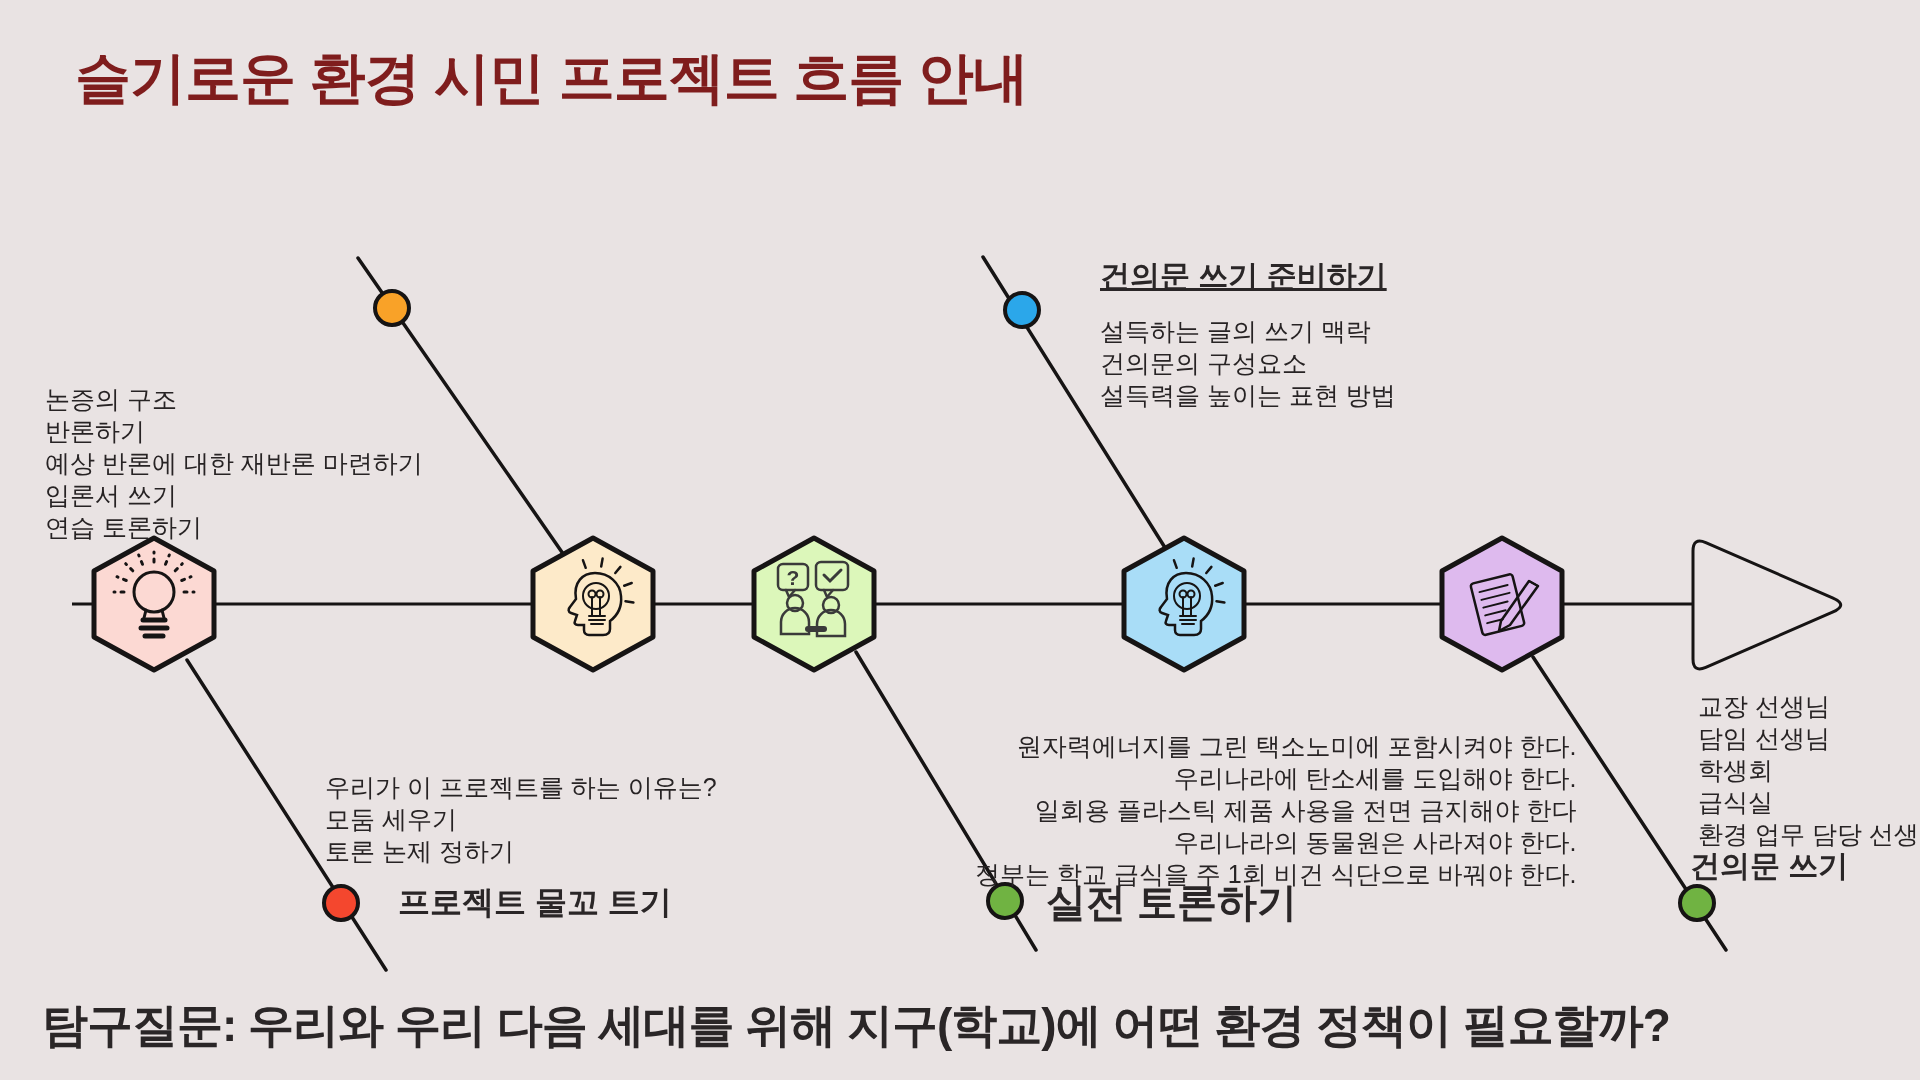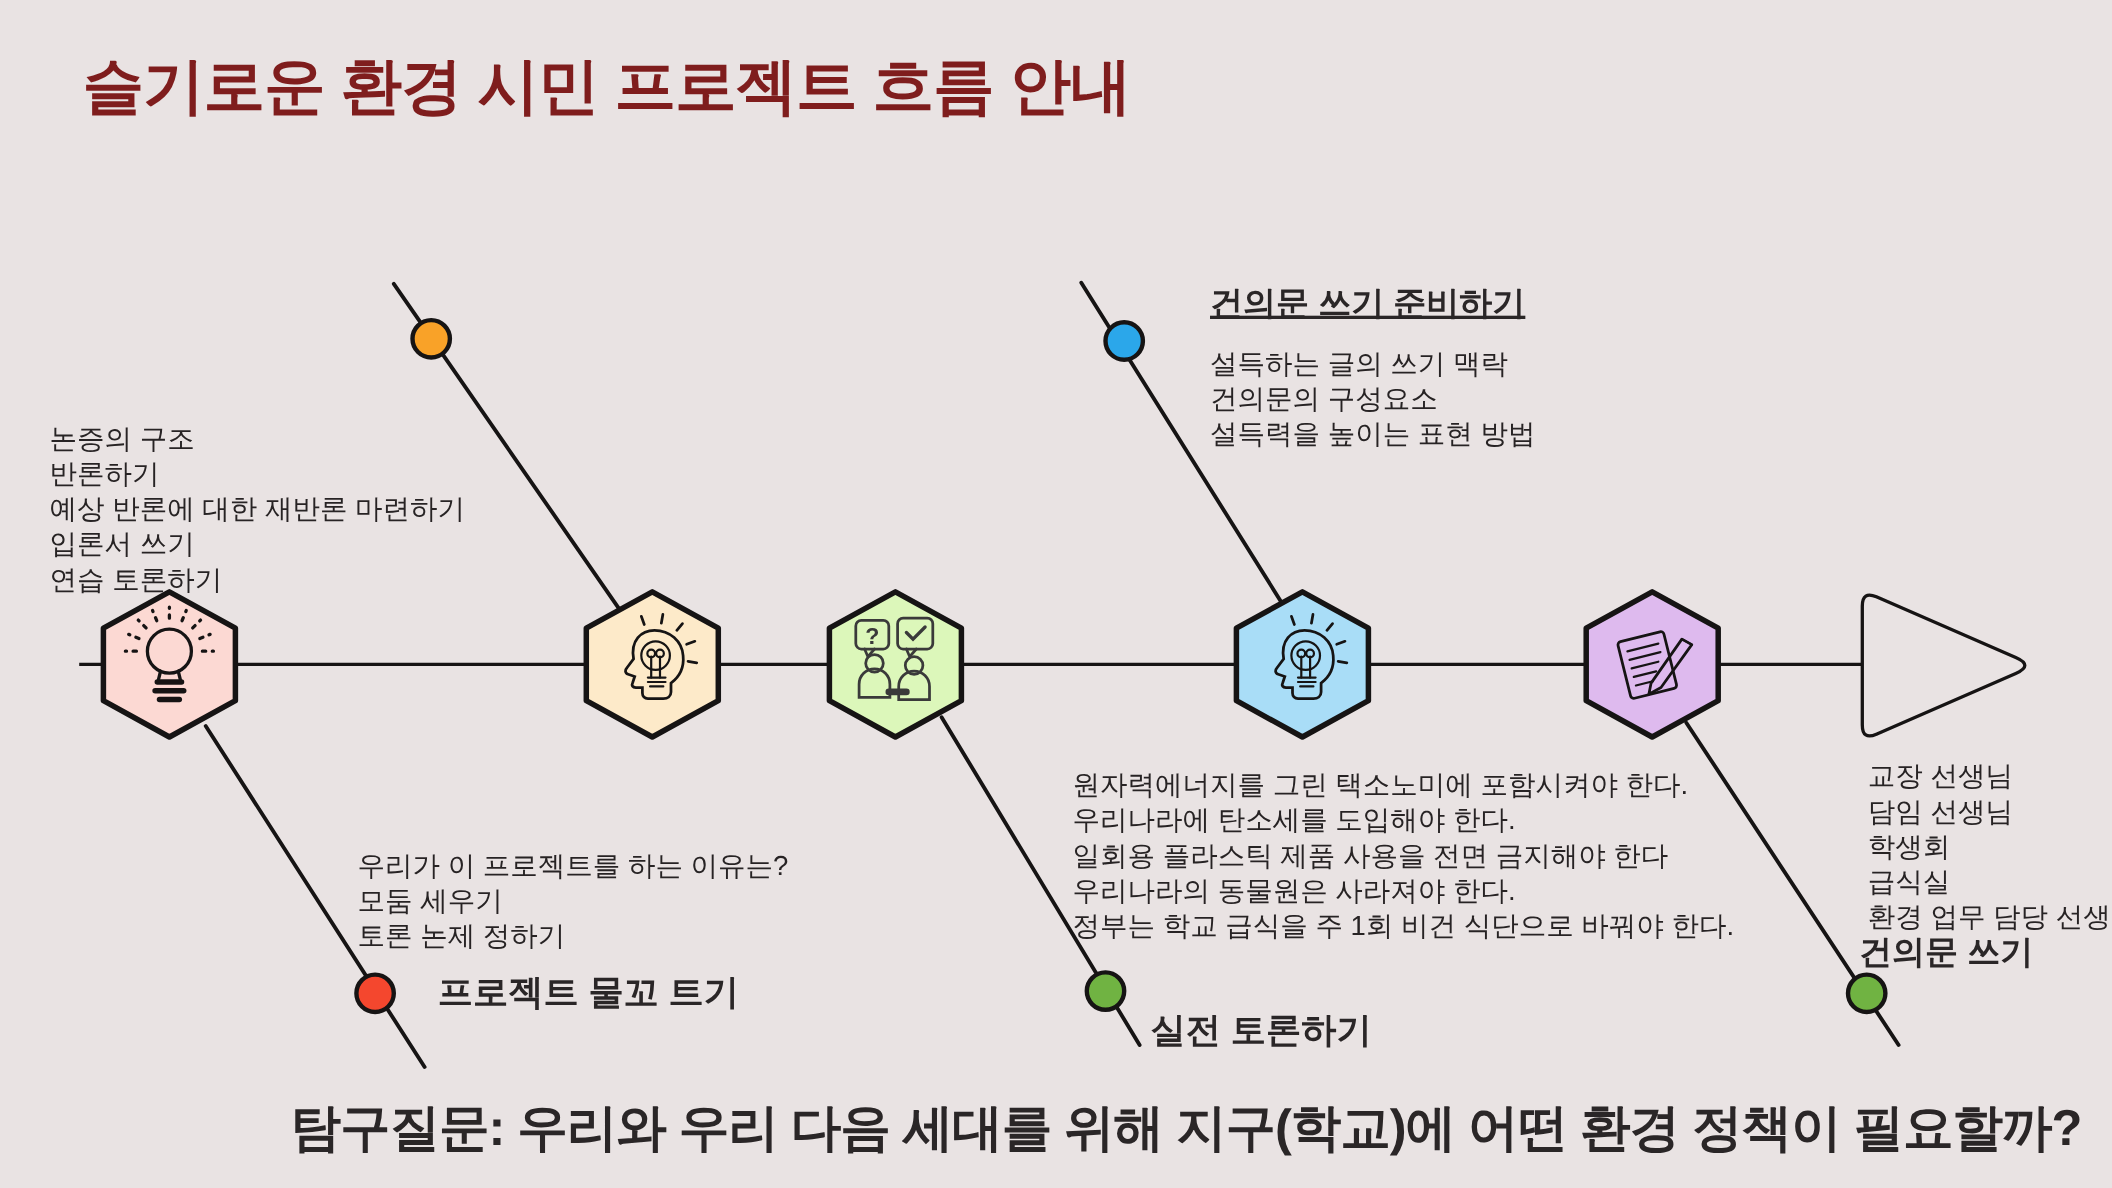--- a/index.html
+++ b/index.html
@@ -16,21 +16,21 @@
     letter-spacing:-1px;color:#7f1d1d;
   }
   .sec-heading{
     font-weight:800;font-size:30px;line-height:36px;color:#2a2627;white-space:nowrap;
   }
   .sec-items div{
     font-size:25px;line-height:32px;white-space:nowrap;color:#272324;
   }
   .inquiry{
     left:42px;top:995px;width:1850px;
-    font-size:46px;font-weight:900;letter-spacing:-1px;color:#2a2627;white-space:nowrap;text-align:right;
+    font-size:46px;font-weight:900;letter-spacing:-1px;color:#2a2627;white-space:nowrap;
   }
   svg{display:block;}
 </style>
 </head>
 <body>
 
 <div id="canvas">
 
   <svg class="abs" style="left:0;top:0;" width="1920" height="1080" viewBox="0 0 1920 1080">
 
@@ -165,28 +165,28 @@
     <div>설득력을 높이는 표현 방법</div>
   </div>
 
   <div class="abs sec-items" style="left:325px;top:771px;">
     <div>우리가 이 프로젝트를 하는 이유는?</div>
     <div>모둠 세우기</div>
     <div>토론 논제 정하기</div>
   </div>
   <div class="abs sec-heading" style="left:398px;top:884px;font-size:32px;">프로젝트 물꼬 트기</div>
 
-  <div class="abs sec-items" style="left:975px;top:698px;">
+  <div class="abs sec-items" style="left:975px;top:730px;text-align:right;">
     <div>원자력에너지를 그린 택소노미에 포함시켜야 한다.</div>
     <div>우리나라에 탄소세를 도입해야 한다.</div>
     <div>일회용 플라스틱 제품 사용을 전면 금지해야 한다</div>
     <div>우리나라의 동물원은 사라져야 한다.</div>
     <div>정부는 학교 급식을 주 1회 비건 식단으로 바꿔야 한다.</div>
   </div>
-  <div class="abs sec-heading" style="left:1046px;top:884px;font-size:32px;margin-top:34px;">실전 토론하기</div>
+  <div class="abs sec-heading" style="left:1046px;top:884px;font-size:40px;">실전 토론하기</div>
 
   <div class="abs sec-items" style="left:1698px;top:690px;">
     <div>교장 선생님</div>
     <div>담임 선생님</div>
     <div>학생회</div>
     <div>급식실</div>
     <div>환경 업무 담당 선생님</div>
   </div>
   <div class="abs sec-heading" style="left:1690px;top:848px;">건의문 쓰기</div>
 

